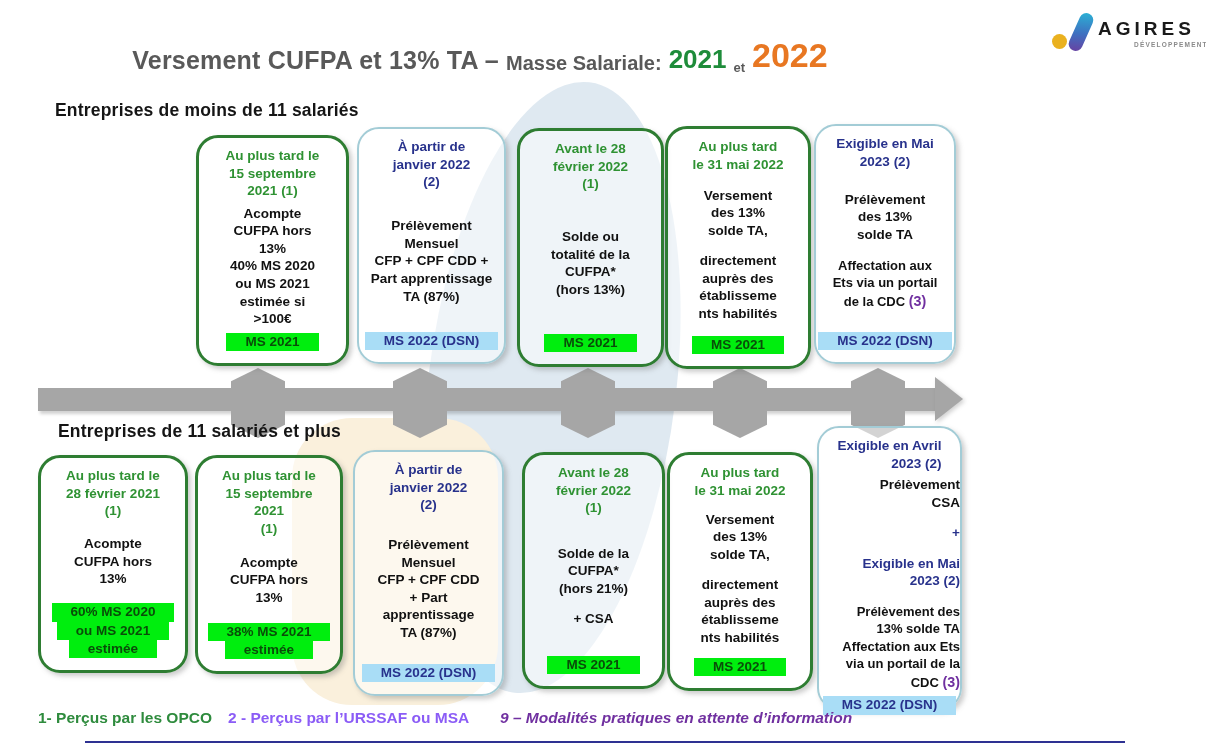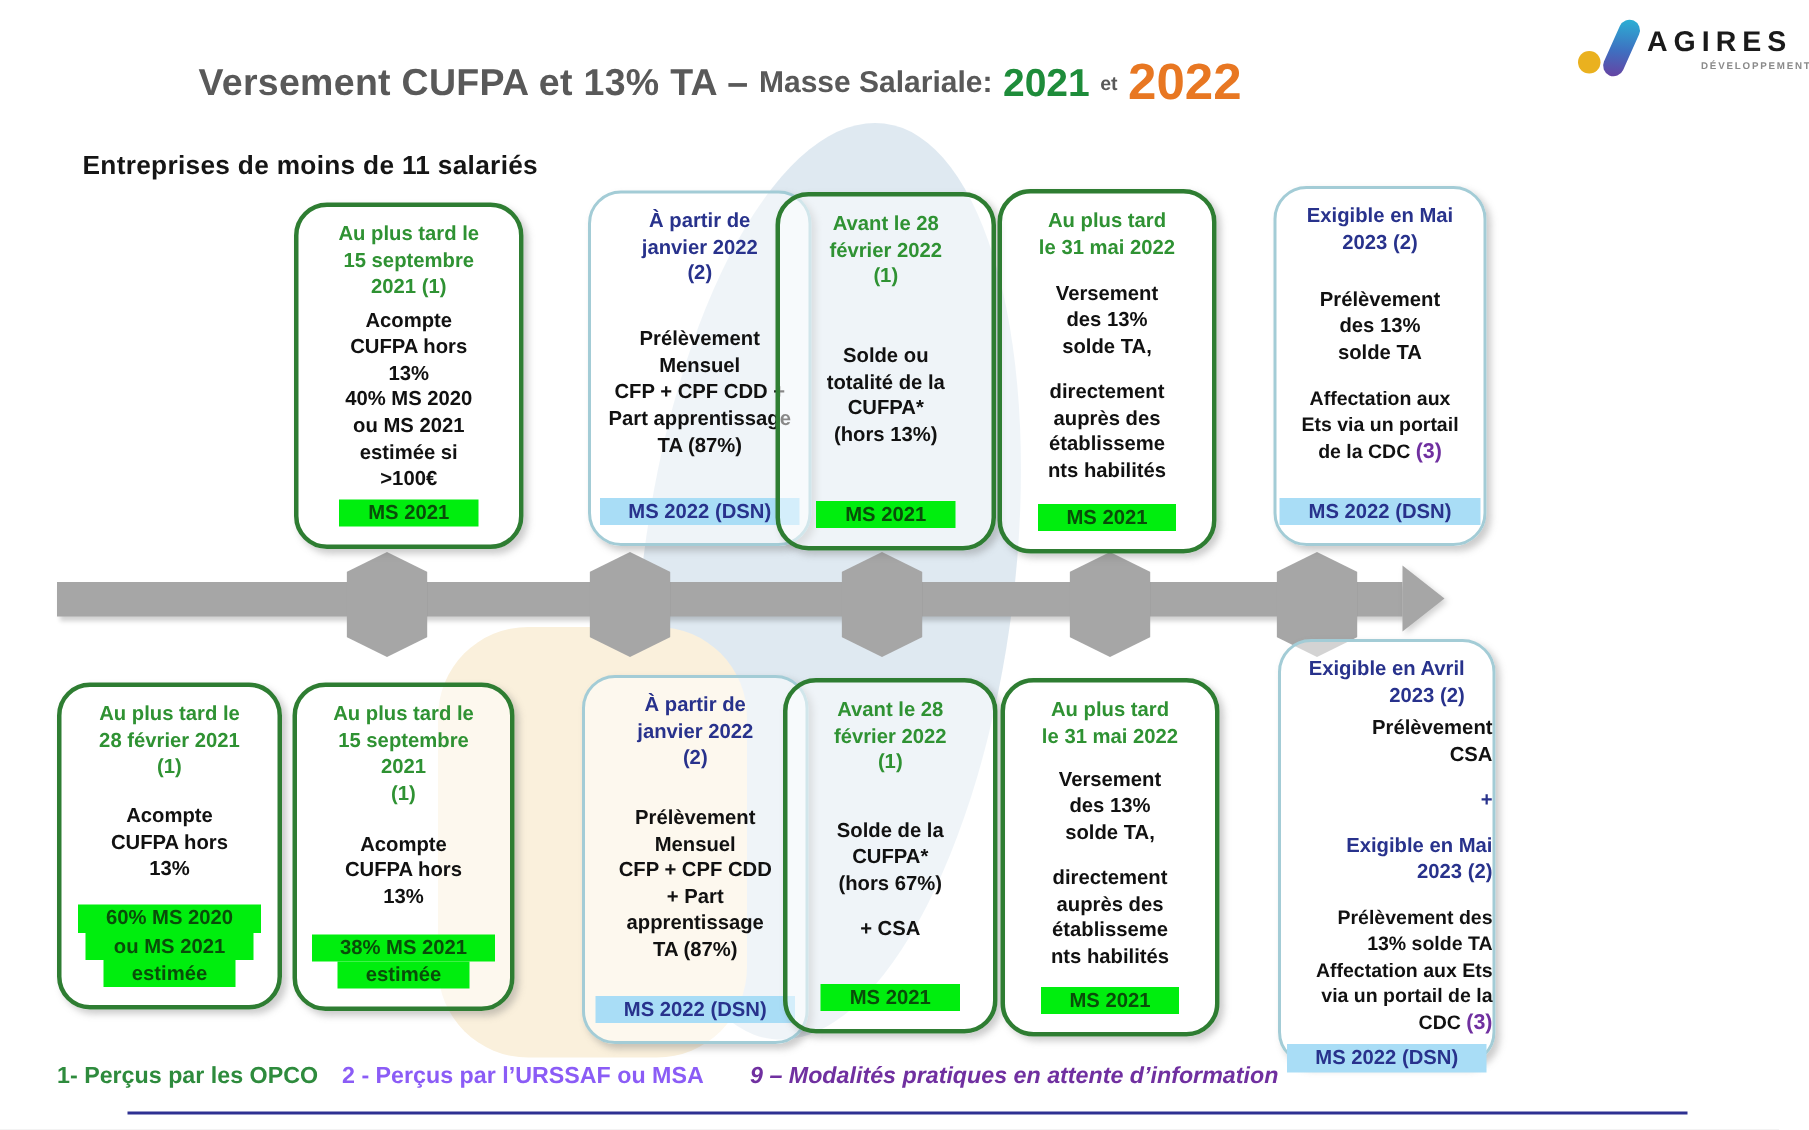--- a/index.html
+++ b/index.html
@@ -12,21 +12,21 @@
   #canvas{position:relative;width:1206px;height:753px;background:#ffffff;overflow:hidden;
           font-family:"Liberation Sans",sans-serif;font-weight:700;}
   .abs{position:absolute;}
 
   
   .bg-ellipse{left:428px;top:80px;width:248px;height:615px;background:#dbe7ef;border-radius:50%;
               transform:rotate(7deg);opacity:.9;z-index:0;}
   .bg-beige{left:292px;top:418px;width:206px;height:287px;background:#faf0dc;border-radius:60px;z-index:0;}
 
   
-  .title-row{left:90px;top:36px;width:780px;display:flex;align-items:center;justify-content:center;
+  .title-row{left:90px;top:36px;width:780px;display:flex;align-items:flex-end;justify-content:center;
              gap:7px;z-index:3;white-space:nowrap;}
   .title-main{font-size:25px;color:var(--title-gray);letter-spacing:.2px;}
   .title-sub{font-size:20px;color:var(--title-gray);}
   .title-y1{font-size:26px;color:var(--green-year);}
   .title-et{font-size:13px;color:var(--title-gray);}
   .title-y2{font-size:34px;color:var(--orange);}
 
   
   .logo{left:1046px;top:8px;width:150px;height:50px;z-index:3;text-align:center;}
   .logo-dot{position:absolute;left:6px;top:26px;width:15px;height:15px;border-radius:50%;background:#eab11f;}
@@ -49,21 +49,21 @@
   .tl-conn{top:368px;width:54px;height:70px;background:var(--gray-bar);z-index:1;
            clip-path:polygon(50% 0,100% 19%,100% 81%,50% 100%,0 81%,0 19%);
            filter:drop-shadow(2px 2px 2px rgba(0,0,0,.25));}
   .c1{left:231px;} .c2{left:393px;} .c3{left:561px;} .c4{left:713px;} .c5{left:851px;}
 
   
   .card{position:absolute;display:flex;flex-direction:column;align-items:center;text-align:center;
         border-radius:22px;background:rgba(255,255,255,.5);z-index:2;
         box-shadow:3px 3px 5px rgba(110,110,110,.35);}
   .card.green{border:3px solid var(--green-border);}
-  .card.blue{border:2.5px solid var(--blue-border);margin-left:35px;}
+  .card.blue{border:2.5px solid var(--blue-border);}
   .card-header{margin:9px 4px 0;font-size:13.5px;line-height:1.3;white-space:pre-line;}
   .card.green .card-header{color:var(--green-text);}
   .card.blue  .card-header{color:var(--navy);}
   .card-body{flex:1;display:flex;flex-direction:column;justify-content:center;gap:13px;
              padding:4px 2px;width:100%;}
   .blk{white-space:pre-line;line-height:1.3;}
   .blk-body{font-size:13.5px;color:#111;}
   .blk-small{font-size:13px;color:#111;line-height:1.35;}
   .blk-navy{font-size:13.5px;color:var(--navy);}
   .blk-navy-header{font-size:13.5px;color:var(--navy);}
@@ -110,20 +110,21 @@
   </div>
 
   <div class="abs logo">
     <span class="logo-dot"></span>
     <span class="logo-swoosh"></span>
     <span class="logo-text">AGIRES</span>
     <span class="logo-tagline">DÉVELOPPEMENT</span>
   </div>
 
   <div class="abs section-heading sh1">Entreprises de moins de 11 salariés</div>
+  <div class="abs section-heading sh2">Entreprises de 11 salariés et plus</div>
 
   <div class="abs tl-bar"></div>
   <div class="abs tl-head"></div>
   <div class="abs tl-conn c1"></div>
   <div class="abs tl-conn c2"></div>
   <div class="abs tl-conn c3"></div>
   <div class="abs tl-conn c4"></div>
   <div class="abs tl-conn c5"></div>
 
   <div class="abs footnote fn1">1- Perçus par les OPCO</div>
@@ -253,21 +254,21 @@
         <span class="badge-line badge-blue">MS 2022 (DSN)</span>
       </div>
     </div>
     <div class="card green pos-b4">
       <div class="card-header">Avant le 28
 février 2022
 (1)</div>
       <div class="card-body">
         <div class="blk blk-body">Solde de la
 CUFPA*
-(hors 67%)</div>
+(hors 21%)</div>
         <div class="blk blk-body">+ CSA</div>
       </div>
       <div class="card-badge">
         <span class="badge-line badge-green">MS 2021</span>
       </div>
     </div>
     <div class="card green pos-b5">
       <div class="card-header">Au plus tard
 le 31 mai 2022</div>
       <div class="card-body">

